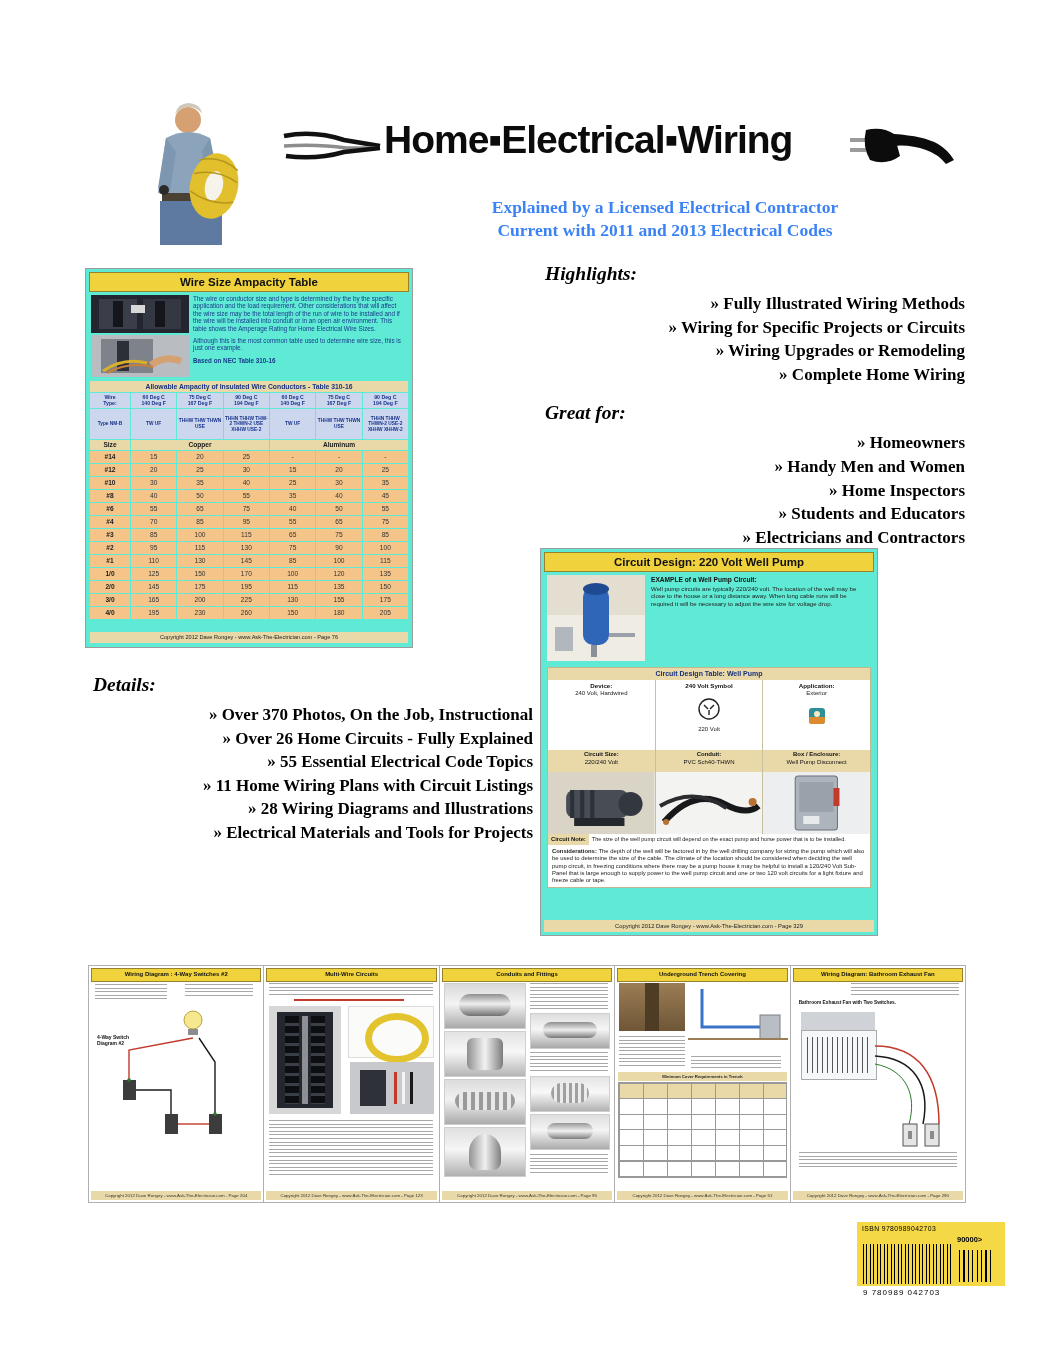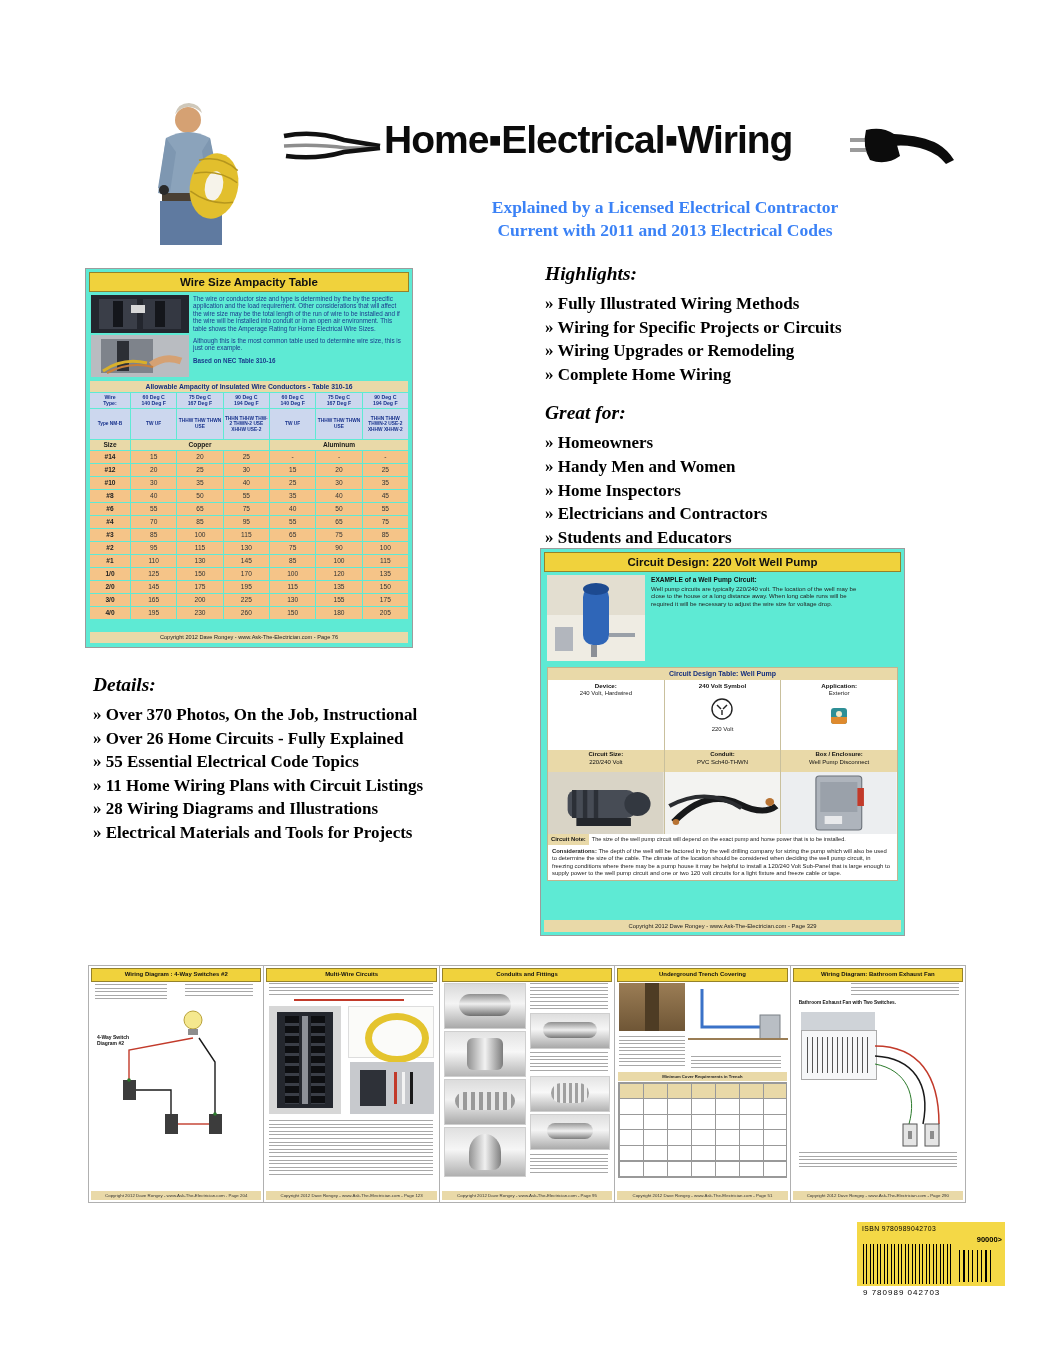--- a/index.html
+++ b/index.html
@@ -15,21 +15,21 @@
 
   
   .panel{position:absolute;background:#5eead4;border:1px solid #9c9c9c;}
   .ybar{position:absolute;background:#f0d23c;border:1px solid #95822a;font-weight:bold;
         text-align:center;color:#111;}
   .tanbar{position:absolute;background:#e9d9a8;text-align:center;color:#222;}
 
   
   .list-block{position:absolute;font-family:"Liberation Serif",serif;color:#000;}
   .lb-head{font-style:italic;font-weight:bold;font-size:19.5px;margin-bottom:7px;}
-  .lb-item{font-weight:bold;font-size:17px;line-height:23.6px;white-space:nowrap;}
+  .lb-item{font-weight:bold;font-size:17px;line-height:23.6px;white-space:nowrap;text-align:right;}
   .lb-gap{height:16px;}
 
   
   .amp-intro{position:absolute;left:107px;top:26px;width:212px;color:#1a3a8c;font-size:6.3px;line-height:7.4px;}
   .amp-intro p{margin:0 0 5px 0;}
   .amp-intro .b{font-weight:bold;}
   .amp-table{position:absolute;left:4px;right:4px;top:112px;}
   .amp-ttl{background:#e9d9a8;color:#16307e;font-weight:bold;font-size:6.8px;line-height:11px;
            height:11px;text-align:center;}
   .amp-grid{display:grid;grid-template-columns:40px repeat(6,1fr);gap:1px;margin-top:1px;}
@@ -71,21 +71,21 @@
   .thumb-ft{position:absolute;bottom:2px;left:2px;right:2px;height:9px;background:#e9d9a8;
             font-size:4.4px;line-height:9px;text-align:center;color:#333;white-space:nowrap;overflow:hidden;}
   .thumb-cap{position:absolute;font-weight:bold;color:#111;white-space:pre-line;}
   .mtx{position:absolute;background-image:repeating-linear-gradient(180deg,#a8a8a8 0,#a8a8a8 1px,transparent 1px,transparent 3.6px);}
   .mtx-red{position:absolute;background:#c23a2a;height:2px;}
 
   
   .isbn{position:absolute;left:857px;top:1222px;width:148px;height:100px;background:#fff;}
   .isbn-yellow{position:absolute;left:0;top:0;right:0;height:64px;background:#f4d846;}
   .isbn-label{position:absolute;left:5px;top:3px;font-size:6.8px;letter-spacing:0.4px;color:#000;}
-  .isbn-addon-label{position:absolute;left:100px;right:3px;top:13px;display:flex;justify-content:flex-end;
+  .isbn-addon-label{position:absolute;left:100px;right:3px;top:13px;display:flex;justify-content:flex-start;
                     font-size:7.5px;font-weight:bold;color:#000;}
   .isbn-bars{position:absolute;left:6px;top:22px;width:88px;height:40px;
     background:repeating-linear-gradient(90deg,#000 0,#000 1.4px,transparent 1.4px,transparent 3.2px,#000 3.2px,#000 4.1px,transparent 4.1px,transparent 7px);}
   .isbn-bars-addon{position:absolute;left:102px;top:28px;width:32px;height:32px;
     background:repeating-linear-gradient(90deg,#000 0,#000 1.3px,transparent 1.3px,transparent 4.4px);}
   .isbn-digits{position:absolute;left:6px;top:66px;font-size:8px;letter-spacing:1px;color:#000;}
 </style>
 </head>
 <body>
 
@@ -334,26 +334,26 @@
         <div class="lb-item">» Wiring Upgrades or Remodeling</div>
         <div class="lb-item">» Complete Home Wiring</div>
       </div>
     <div class="lb-gap"></div>
     <div class="lb-head">Great for:</div>
     <div>
 
     <div class="lb-item">» Homeowners</div>
         <div class="lb-item">» Handy Men and Women</div>
         <div class="lb-item">» Home Inspectors</div>
+        <div class="lb-item">» Students and Educators</div>
         <div class="lb-item">» Electricians and Contractors</div>
-        <div class="lb-item">» Students and Educators</div>
       </div>
   </div>
 
-  <div class="panel" style="left:540px;top:548px;width:336px;height:386px;padding-left:27px;">
+  <div class="panel" style="left:540px;top:548px;width:336px;height:386px;">
     <div class="ybar" style="left:3px;top:3px;right:3px;height:18px;font-size:11.5px;line-height:18px;">Circuit Design: 220 Volt Well Pump</div>
 
     <svg class="photo" style="left:6px;top:26px;" width="98" height="86" viewBox="0 0 98 86">
       <rect width="98" height="86" fill="#efece3"></rect>
       <rect x="0" y="0" width="98" height="40" fill="#e3ded0"></rect>
       <rect x="36" y="12" width="26" height="58" rx="10" fill="#2f66b8"></rect>
       <ellipse cx="49" cy="14" rx="13" ry="6" fill="#1d4a90"></ellipse>
       <rect x="44" y="70" width="6" height="12" fill="#8b8f96"></rect>
       <rect x="62" y="58" width="26" height="4" fill="#9aa0a8"></rect>
       <rect x="8" y="52" width="18" height="24" fill="#b2b6bd"></rect>

